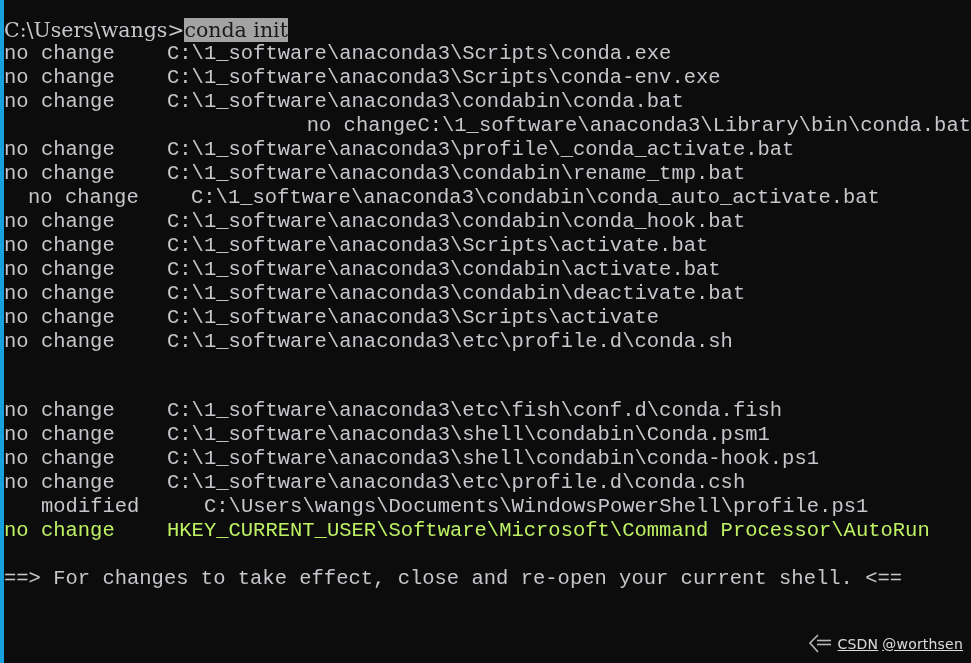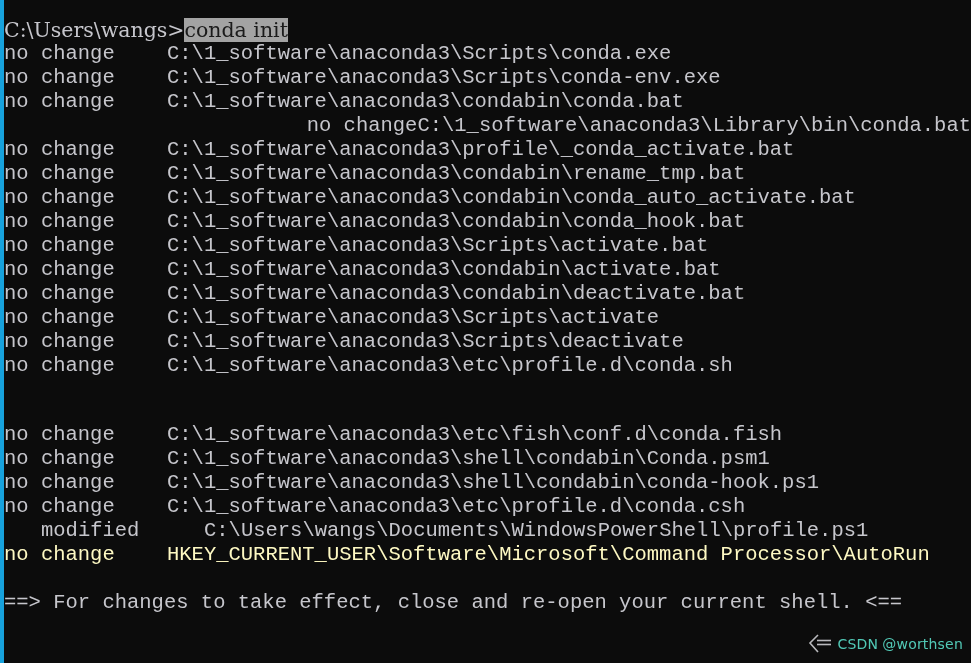--- a/index.html
+++ b/index.html
@@ -78,57 +78,57 @@
   }
   .wm-logo {
     display: inline-block;
     width: 26px;
     height: 22px;
     position: relative;
   }
   .wm-text {
     font-family: "DejaVu Sans", "Liberation Sans", sans-serif;
     font-size: 14px;
-    color: #5eead4;
+    color: #ffffff;
     letter-spacing: 0.2px;
     white-space: pre;
+    text-decoration: underline;
   }
 </style>
 </head>
 <body>
 
 <div id="terminal" style="background: rgb(12, 12, 12);">
 
   <div id="left-bar" style="background: rgb(23, 162, 221);"></div>
 
   <div id="screen">
 
     <div class="prompt-line" style="color: rgb(198, 198, 204);"><span>C:\Users\wangs&gt;</span><span class="sel" style="background: #a3a3a3; color: rgb(27, 27, 27);">conda init</span></div>
 
     <div id="output-rows">
         <div class="line" style="color: rgb(198, 198, 204);"><span class="col-status">no change</span><span>C:\1_software\anaconda3\Scripts\conda.exe</span></div>
         <div class="line" style="color: rgb(198, 198, 204);"><span class="col-status">no change</span><span>C:\1_software\anaconda3\Scripts\conda-env.exe</span></div>
         <div class="line" style="color: rgb(198, 198, 204);"><span class="col-status">no change</span><span>C:\1_software\anaconda3\condabin\conda.bat</span></div>
         <div class="line" style="color: rgb(198, 198, 204); text-align: right;"><span class="col-status">no change</span><span>C:\1_software\anaconda3\Library\bin\conda.bat</span></div>
         <div class="line" style="color: rgb(198, 198, 204);"><span class="col-status">no change</span><span>C:\1_software\anaconda3\profile\_conda_activate.bat</span></div>
         <div class="line" style="color: rgb(198, 198, 204);"><span class="col-status">no change</span><span>C:\1_software\anaconda3\condabin\rename_tmp.bat</span></div>
-        <div class="line" style="color: rgb(198, 198, 204);"><span class="col-status">no change</span><span>C:\1_software\anaconda3\condabin\conda_auto_activate.bat</span></div>
+        <div class="line" style="color: rgb(198, 198, 204); padding-left: 24px;"><span class="col-status">no change</span><span>C:\1_software\anaconda3\condabin\conda_auto_activate.bat</span></div>
         <div class="line" style="color: rgb(198, 198, 204);"><span class="col-status">no change</span><span>C:\1_software\anaconda3\condabin\conda_hook.bat</span></div>
         <div class="line" style="color: rgb(198, 198, 204);"><span class="col-status">no change</span><span>C:\1_software\anaconda3\Scripts\activate.bat</span></div>
         <div class="line" style="color: rgb(198, 198, 204);"><span class="col-status">no change</span><span>C:\1_software\anaconda3\condabin\activate.bat</span></div>
         <div class="line" style="color: rgb(198, 198, 204);"><span class="col-status">no change</span><span>C:\1_software\anaconda3\condabin\deactivate.bat</span></div>
         <div class="line" style="color: rgb(198, 198, 204);"><span class="col-status">no change</span><span>C:\1_software\anaconda3\Scripts\activate</span></div>
-        <div class="line" style="color: rgb(198, 198, 204);"><span class="col-status">no change</span><span>C:\1_software\anaconda3\Scripts\deactivate</span></div>
         <div class="line" style="color: rgb(198, 198, 204);"><span class="col-status">no change</span><span>C:\1_software\anaconda3\etc\profile.d\conda.sh</span></div>
         <div class="line" style="color: rgb(198, 198, 204); margin-top: 45px;"><span class="col-status">no change</span><span>C:\1_software\anaconda3\etc\fish\conf.d\conda.fish</span></div>
         <div class="line" style="color: rgb(198, 198, 204);"><span class="col-status">no change</span><span>C:\1_software\anaconda3\shell\condabin\Conda.psm1</span></div>
         <div class="line" style="color: rgb(198, 198, 204);"><span class="col-status">no change</span><span>C:\1_software\anaconda3\shell\condabin\conda-hook.ps1</span></div>
         <div class="line" style="color: rgb(198, 198, 204);"><span class="col-status">no change</span><span>C:\1_software\anaconda3\etc\profile.d\conda.csh</span></div>
         <div class="line" style="color: rgb(198, 198, 204); padding-left: 37px;"><span class="col-status">modified</span><span>C:\Users\wangs\Documents\WindowsPowerShell\profile.ps1</span></div>
-        <div class="line" style="color: #fef9c3;"><span class="col-status">no change</span><span>HKEY_CURRENT_USER\Software\Microsoft\Command Processor\AutoRun</span></div>
+        <div class="line" style="color: #bef264;"><span class="col-status">no change</span><span>HKEY_CURRENT_USER\Software\Microsoft\Command Processor\AutoRun</span></div>
       </div>
 
     <div class="line blank" style="color: rgb(198, 198, 204);"></div>
 
     <div class="line" style="color: rgb(198, 198, 204);">==&gt; For changes to take effect, close and re-open your current shell. &lt;==</div>
 
   </div>
 
   <div class="watermark">
     <span class="wm-logo">

